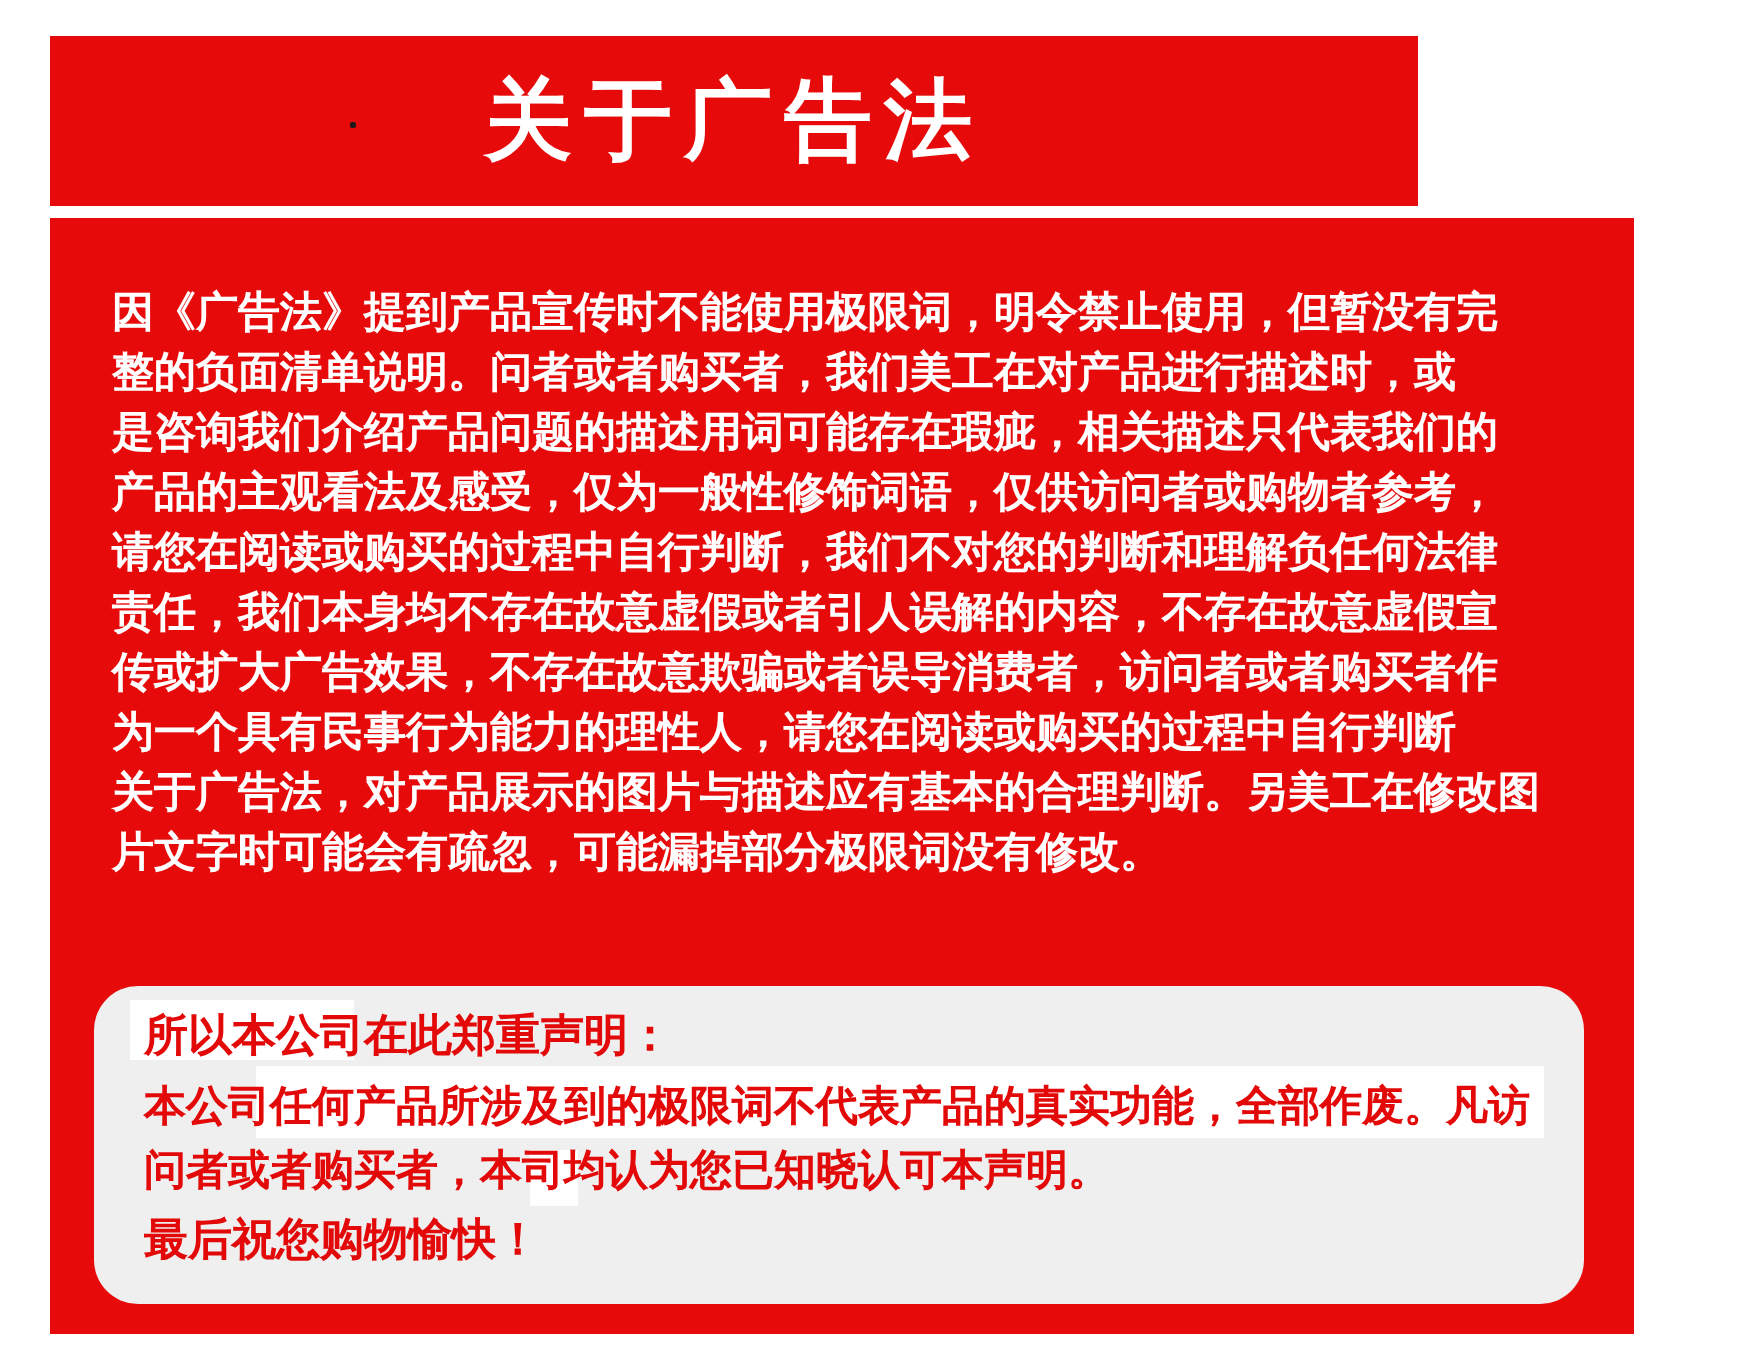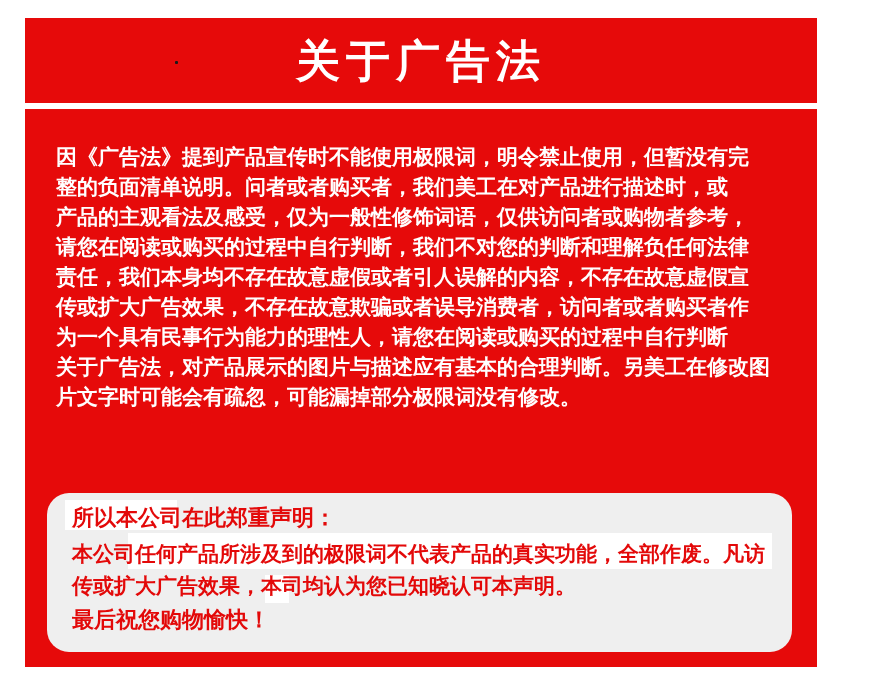--- a/index.html
+++ b/index.html
@@ -11,21 +11,21 @@
   }
   *{margin:0;padding:0;box-sizing:border-box;}
   html,body{background:#fff;}
   body{font-family:"Liberation Sans","DejaVu Sans",sans-serif;}
   .page{
     position:relative;width:875px;height:678px;
     background:var(--page-bg,#fff);overflow:hidden;
   }
   
   .header-band{
-    position:absolute;left:25px;top:18px;width:792px;height:85px;
+    position:absolute;left:25px;top:18px;width:684px;height:85px;
     background:var(--red,#e60a0a);
   }
   .page-title{
     width:100%;height:85px;line-height:85px;text-align:center;
     color:var(--text-on-red,#fff);font-size:44px;font-weight:bold;
     letter-spacing:6px;white-space:nowrap;
   }
   .speck{
     position:absolute;left:175px;top:61px;width:3px;height:3px;
     background:#1a1a1a;border-radius:1px;
@@ -71,39 +71,40 @@
     <div class="page-title">关于广告法</div>
   </div>
 
   <div class="speck"></div>
 
   <div class="main-panel">
 
     <div class="notice-paragraph">
       <div class="notice-line">因《广告法》提到产品宣传时不能使用极限词，明令禁止使用，但暂没有完</div>
       <div class="notice-line">整的负面清单说明。问者或者购买者，我们美工在对产品进行描述时，或</div>
+      <div class="notice-line">是咨询我们介绍产品问题的描述用词可能存在瑕疵，相关描述只代表我们的</div>
       <div class="notice-line">产品的主观看法及感受，仅为一般性修饰词语，仅供访问者或购物者参考，</div>
       <div class="notice-line">请您在阅读或购买的过程中自行判断，我们不对您的判断和理解负任何法律</div>
       <div class="notice-line">责任，我们本身均不存在故意虚假或者引人误解的内容，不存在故意虚假宣</div>
       <div class="notice-line">传或扩大广告效果，不存在故意欺骗或者误导消费者，访问者或者购买者作</div>
       <div class="notice-line">为一个具有民事行为能力的理性人，请您在阅读或购买的过程中自行判断</div>
       <div class="notice-line">关于广告法，对产品展示的图片与描述应有基本的合理判断。另美工在修改图</div>
       <div class="notice-line">片文字时可能会有疏忽，可能漏掉部分极限词没有修改。</div>
     </div>
 
     <div class="declaration-box">
       <div class="highlight-artifact hl1"></div>
       <div class="highlight-artifact hl2"></div>
       <div class="highlight-artifact hl3"></div>
 
       <div class="decl-text decl-heading">所以本公司在此郑重声明：</div>
 
       <div class="decl-text decl-statement">
         <div class="decl-line">本公司任何产品所涉及到的极限词不代表产品的真实功能，全部作废。凡访</div>
-        <div class="decl-line">传或扩大广告效果，本司均认为您已知晓认可本声明。</div>
+        <div class="decl-line">问者或者购买者，本司均认为您已知晓认可本声明。</div>
       </div>
 
       <div class="decl-text decl-closing">最后祝您购物愉快！</div>
     </div>
 
   </div>
 
 </div>
 
 </body></html>

